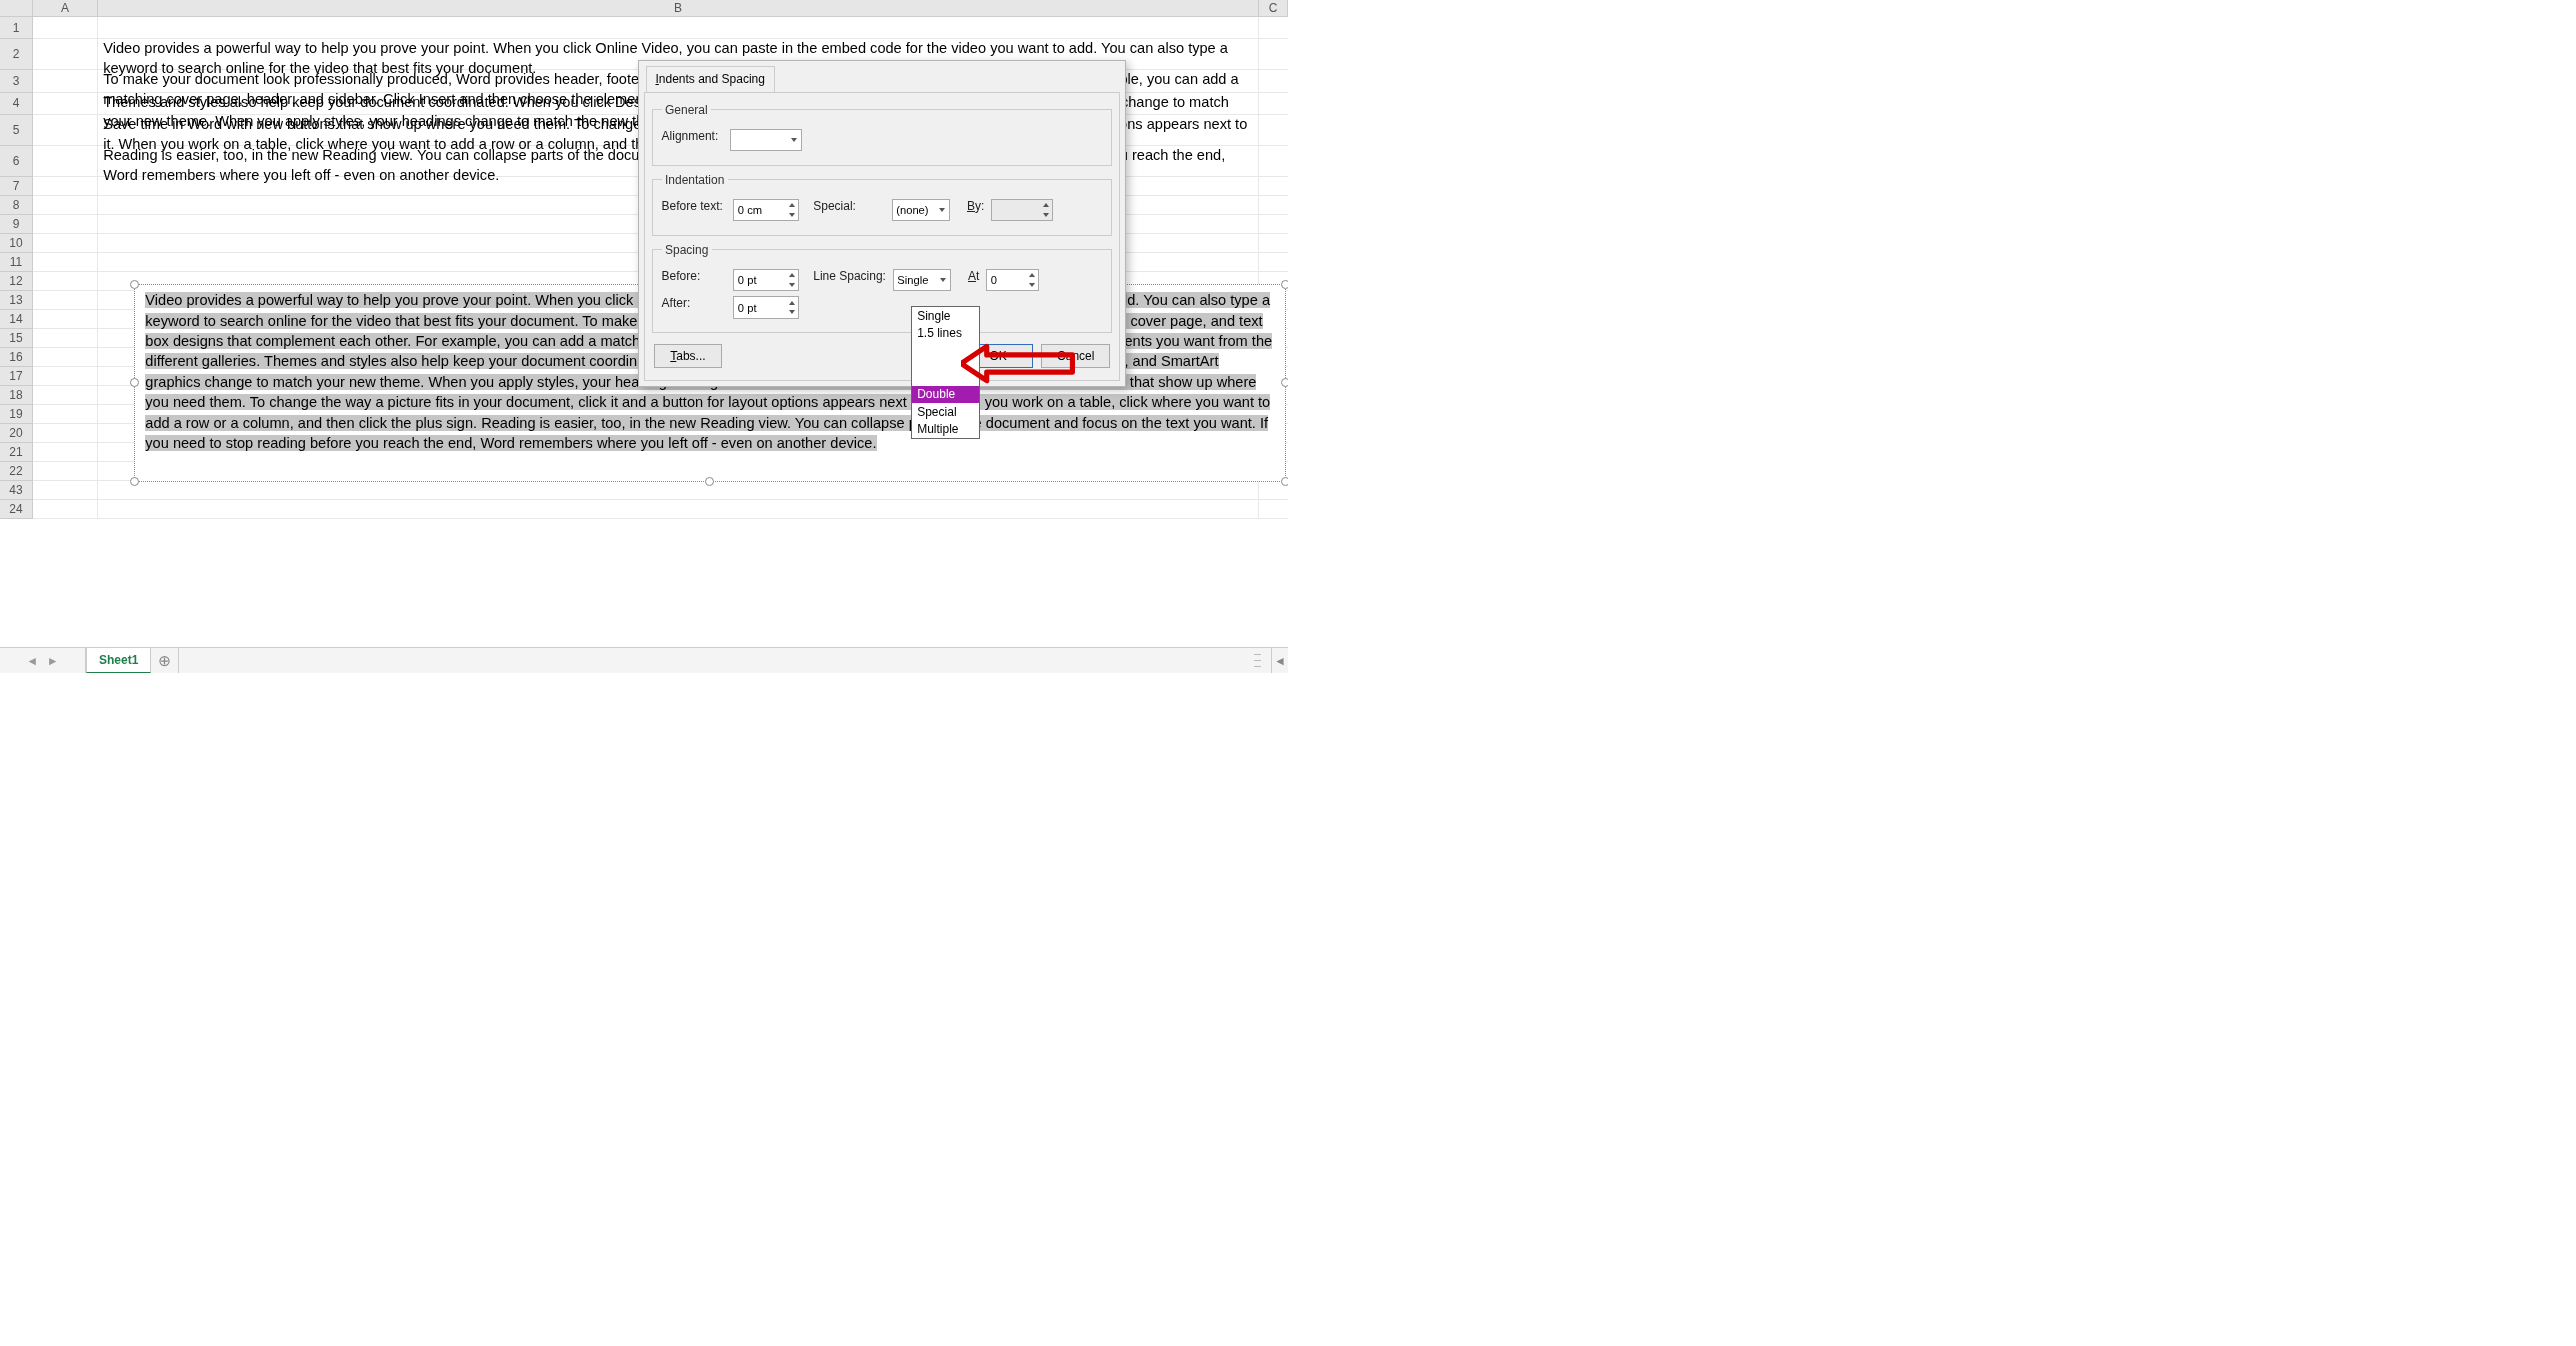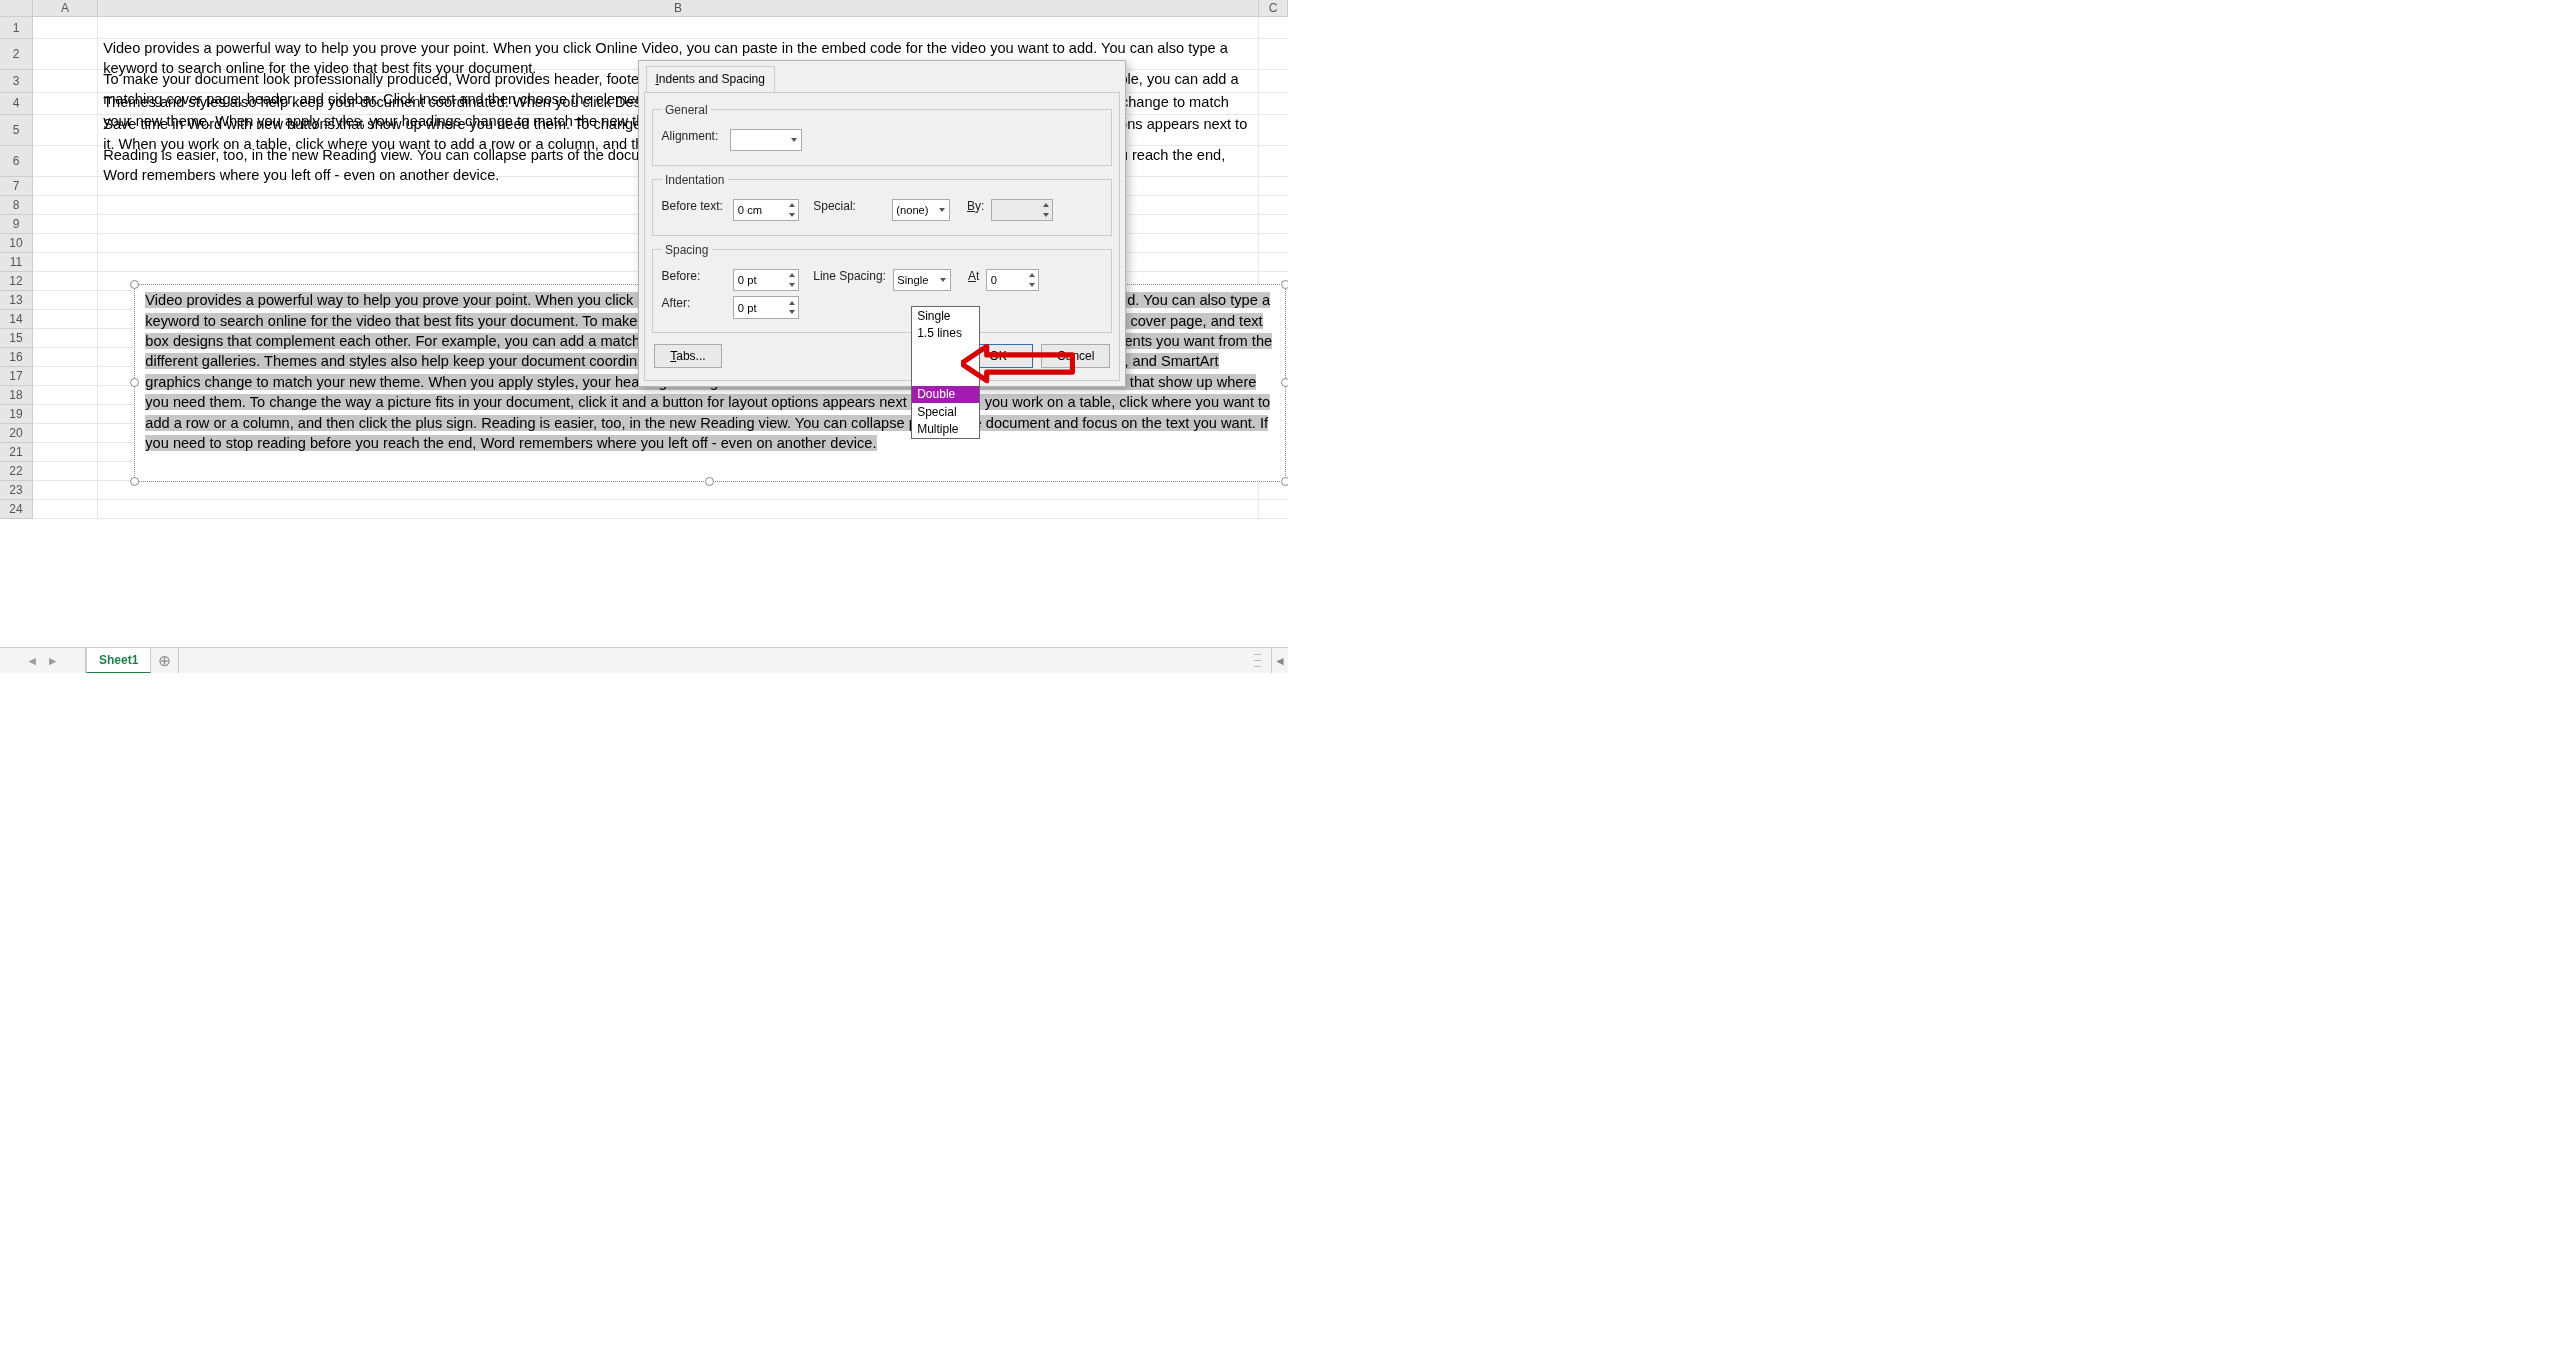--- a/index.html
+++ b/index.html
@@ -317,21 +317,21 @@
         <div class="row-hdr" style="height: 19px;">13</div>
         <div class="row-hdr" style="height: 19px;">14</div>
         <div class="row-hdr" style="height: 19px;">15</div>
         <div class="row-hdr" style="height: 19px;">16</div>
         <div class="row-hdr" style="height: 19px;">17</div>
         <div class="row-hdr" style="height: 19px;">18</div>
         <div class="row-hdr" style="height: 19px;">19</div>
         <div class="row-hdr" style="height: 19px;">20</div>
         <div class="row-hdr" style="height: 19px;">21</div>
         <div class="row-hdr" style="height: 19px;">22</div>
-        <div class="row-hdr" style="height: 19px;">23</div>
+        <div class="row-hdr" style="height: 19px;">43</div>
         <div class="row-hdr" style="height: 19px;">24</div>
       </div>
 
     <div class="cells" id="cells-area">
 
       <div class="cell-row" style="height: 22.4px;">
           <div class="cellA"></div>
           <div class="cellB"></div>
           <div class="cellC"></div>
         </div>

